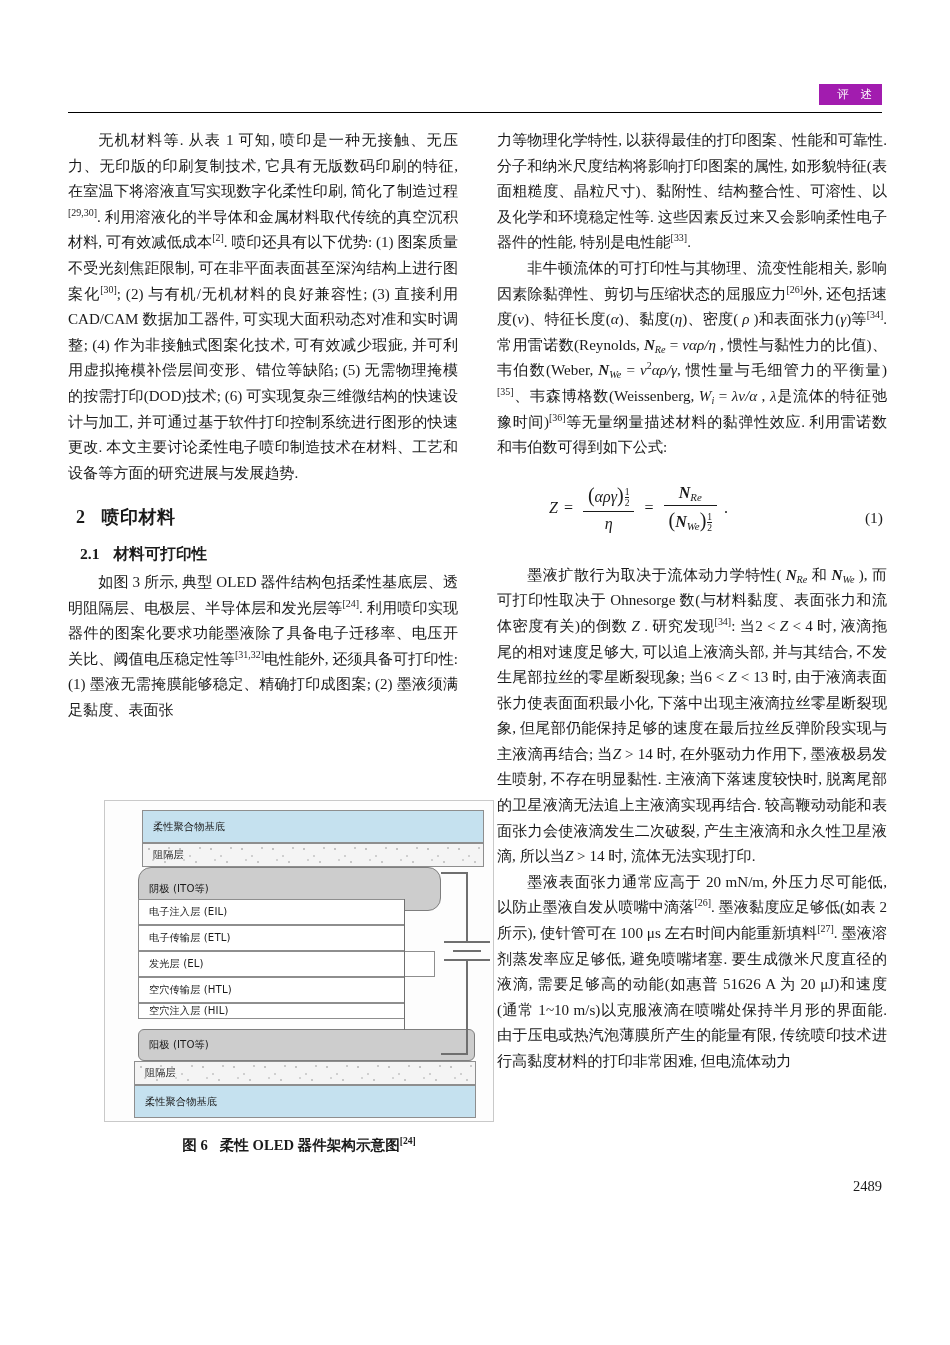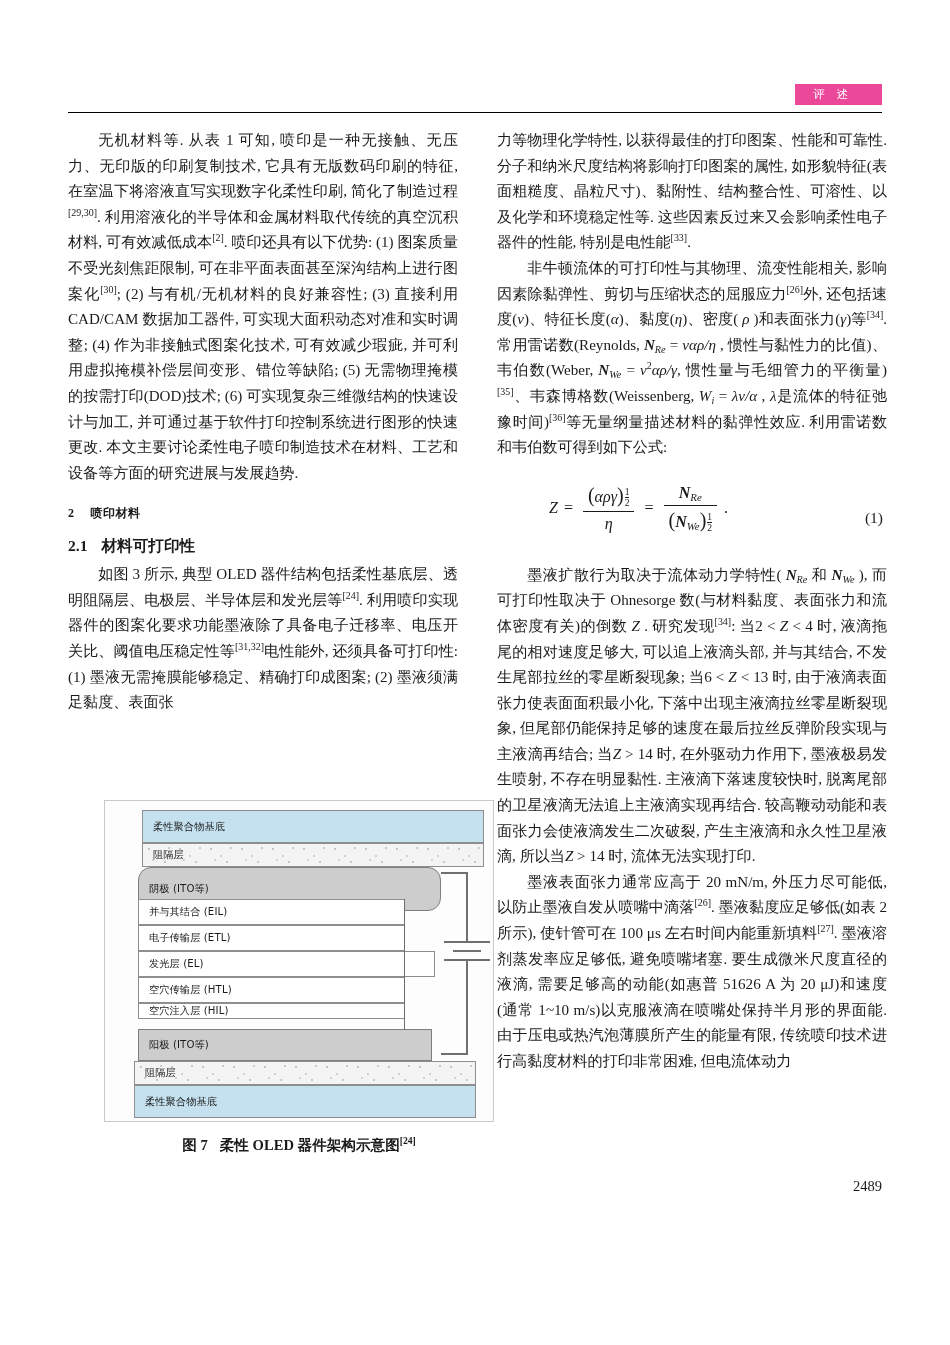--- a/index.html
+++ b/index.html
@@ -27,26 +27,26 @@
     position: absolute;
     left: 68px;
     top: 84px;
     width: 814px;
     height: 30px;
   }
   .header-badge {
     position: absolute;
     right: 0;
     top: 0;
-    background: #ec4899;
+    background: #a21caf;
     color: #ffffff;
     font-family: "DejaVu Sans", "Liberation Sans", sans-serif;
     font-size: 11.5px;
     letter-spacing: 4px;
-    padding: 4px 30px 4px 18px;
+    padding: 4px 6px 4px 18px;
     line-height: 1.15;
     font-weight: normal;
   }
   .header-rule {
     position: absolute;
     left: 68px;
     top: 112px;
     width: 814px;
     height: 0;
     border-top: 1.6px solid #000000;
@@ -73,29 +73,29 @@
     text-indent: 0;
   }
   sup {
     font-size: 0.66em;
     vertical-align: super;
     line-height: 0;
   }
   .bold-latin { font-weight: bold; }
 
   h2.sec {
-    margin: 20px 0 10px 0;
-    font-size: 12px;
+    margin: 20px 0 10px 8px;
+    font-size: 18px;
     font-weight: bold;
     line-height: 1.3;
     letter-spacing: 0.5px;
   }
   h2.sec .num { margin-right: 16px; }
   h3.subsec {
-    margin: 14px 0 6px 0;
+    margin: 14px 0 6px 12px;
     font-size: 15.6px;
     font-weight: bold;
     line-height: 1.3;
   }
   h3.subsec .num { margin-right: 14px; }
 
   
   .var {
     font-family: "Liberation Serif", serif;
     font-style: italic;
@@ -264,52 +264,52 @@
 
   <div class="figure">
     <div class="fig-canvas">
 
       <div class="layer l-substrate" style="left:37px; top:9px; width:342px; height:33px;">柔性聚合物基底</div>
 
       <div class="layer l-barrier" style="left:37px; top:42px; width:342px; height:24px;">阻隔层</div>
 
       <div class="layer l-electrode" style="left:33px; top:66px; width:303px; height:44px;border-radius:13px;">阴极 (ITO等)</div>
 
-      <div class="layer l-organic" style="left:33px; top:98px; width:267px; height:26px;">并与其结合 (EIL)</div>
+      <div class="layer l-organic" style="left:33px; top:98px; width:267px; height:26px;">电子注入层 (EIL)</div>
 
       <div class="layer l-organic" style="left:33px; top:124px; width:267px; height:26px;">电子传输层 (ETL)</div>
 
       <div class="layer l-organic" style="left:33px; top:150px; width:297px; height:26px;">发光层 (EL)</div>
 
       <div class="layer l-organic" style="left:33px; top:176px; width:267px; height:26px;">空穴传输层 (HTL)</div>
 
       <div class="layer l-organic" style="left:33px; top:202px; width:267px; height:16px;">空穴注入层 (HIL)</div>
 
-      <div class="layer l-electrode" style="left:33px; top:228px; width:294px; height:32px;">阳极 (ITO等)</div>
+      <div class="layer l-electrode" style="left:33px; top:228px; width:337px; height:32px;border-radius:6px;">阳极 (ITO等)</div>
 
       <div class="layer l-barrier" style="left:29px; top:260px; width:342px; height:24px;">阻隔层</div>
 
       <div class="layer l-substrate" style="left:29px; top:284px; width:342px; height:33px;">柔性聚合物基底</div>
 
       <div class="wire" style="left:336px; top:71px; width:27px; height:1.6px;"></div>
 
       <div class="wire" style="left:361px; top:71px; width:1.6px; height:69px;"></div>
 
       <div class="batt-plate" style="left:339px; top:140px; width:46px;"></div>
       <div class="batt-plate" style="left:348px; top:149px; width:28px;"></div>
       <div class="batt-plate" style="left:339px; top:158px; width:46px;"></div>
 
       <div class="wire" style="left:361px; top:158px; width:1.6px; height:95px;"></div>
 
       <div class="wire" style="left:336px; top:252px; width:27px; height:1.6px;"></div>
 
       <div class="wire" style="left:299px; top:98px; width:1.4px; height:131px;"></div>
     </div>
 
-    <div class="fig-caption"><span class="capnum">图 7</span><span>柔性 OLED 器件架构示意图</span><sup>[24]</sup></div>
+    <div class="fig-caption"><span class="capnum">图 6</span><span>柔性 OLED 器件架构示意图</span><sup>[24]</sup></div>
   </div>
 
   <div class="col col-right">
 
     <p class="para cont"><span>力等物理化学特性, 以获得最佳的打印图案、性能和可靠性. 分子和纳米尺度结构将影响打印图案的属性, 如形貌特征(表面粗糙度、晶粒尺寸)、黏附性、结构整合性、可溶性、以及化学和环境稳定性等. 这些因素反过来又会影响柔性电子器件的性能, 特别是电性能</span><sup>[33]</sup><span>.</span></p>
 
     <p class="para"><span>非牛顿流体的可打印性与其物理、流变性能相关, 影响因素除黏弹性、剪切与压缩状态的屈服应力</span><sup>[26]</sup><span>外, 还包括速度(</span><span class="var">ν</span><span>)、特征长度(</span><span class="var">α</span><span>)、黏度(</span><span class="var">η</span><span>)、密度( </span><span class="var">ρ</span><span> )和表面张力(</span><span class="var">γ</span><span>)等</span><sup>[34]</sup><span>. 常用雷诺数(Reynolds, </span><span class="nowrap"><span class="bold-latin" style="font-style:italic">N</span><span class="sub">Re</span></span><span> = </span><span class="var">ναρ/η</span><span> , 惯性与黏性力的比值)、韦伯数(Weber, </span><span class="nowrap"><span class="bold-latin" style="font-style:italic">N</span><span class="sub">We</span></span><span> = </span><span class="nowrap"><span class="var">ν</span><sup>2</sup><span class="var">αρ/γ</span></span><span>, 惯性量与毛细管力的平衡量)</span><sup>[35]</sup><span>、韦森博格数(Weissenberg, </span><span class="nowrap"><span class="var">W</span><span class="sub">i</span></span><span> = </span><span class="var">λν/α</span><span> , </span><span class="var">λ</span><span>是流体的特征弛豫时间)</span><sup>[36]</sup><span>等无量纲量描述材料的黏弹性效应. 利用雷诺数和韦伯数可得到如下公式:</span></p>
 
     <div class="equation-block">
       <div class="eq-body">

